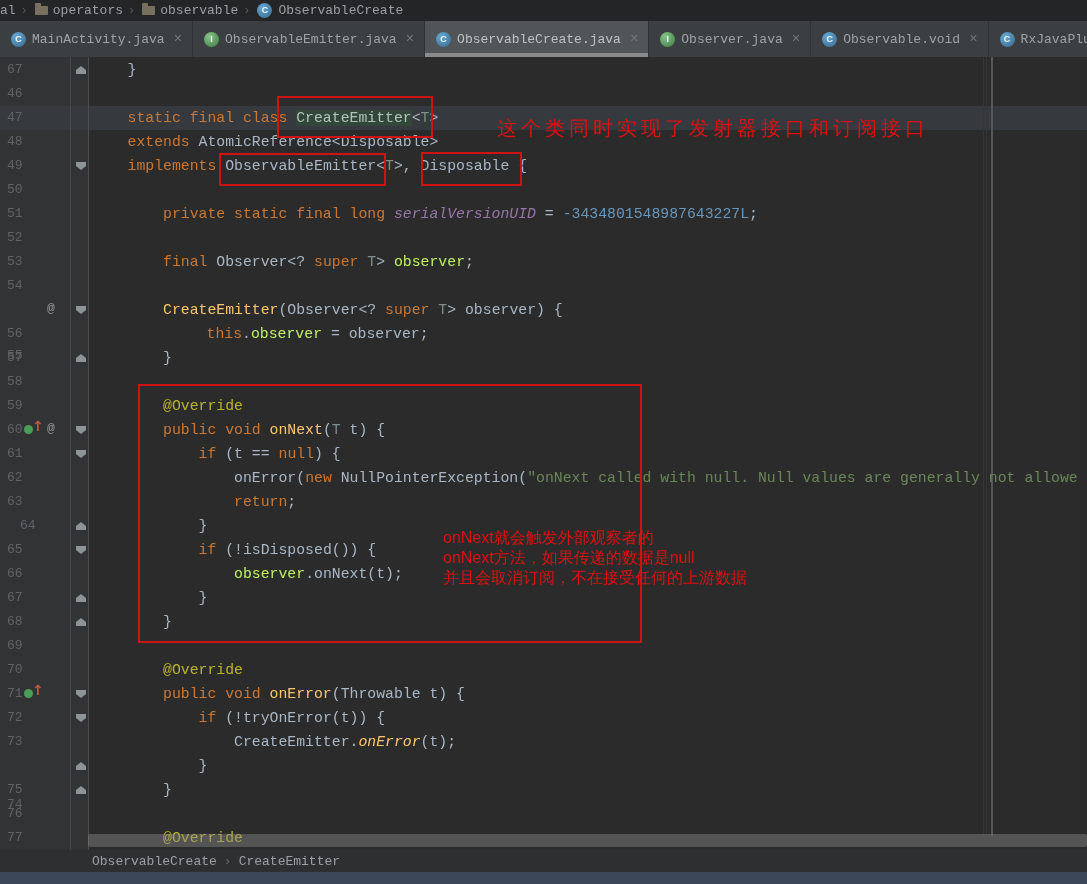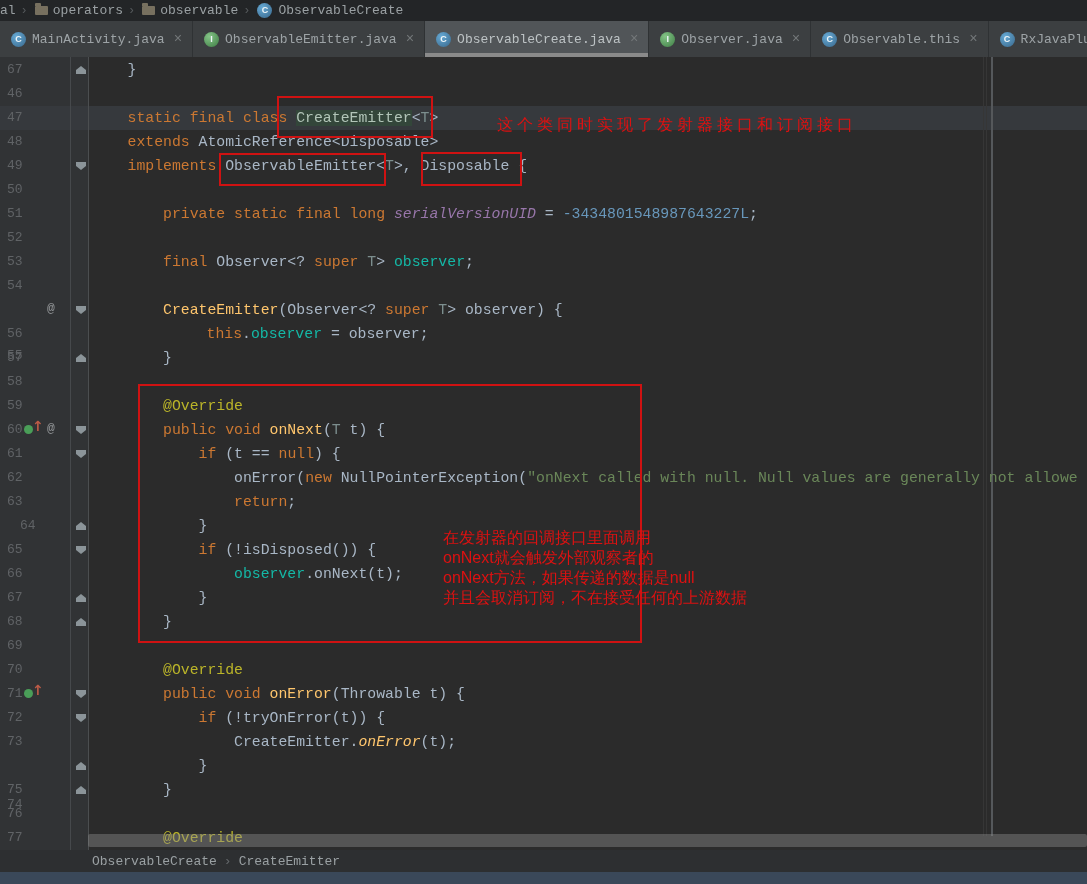--- a/index.html
+++ b/index.html
@@ -34,21 +34,21 @@
   .gutter-sep{position:absolute;left:88px;top:0;width:1px;height:793px;background:#4b4e50;z-index:2;}
   .guide-a{position:absolute;left:983px;top:0;width:1px;height:779px;background:#363636;z-index:2;}
   .guide-b{position:absolute;left:986px;top:0;width:1px;height:779px;background:#363636;z-index:2;}
   .guide-c{position:absolute;left:991px;top:0;width:2px;height:779px;background:#55585b;z-index:2;}
   .caret-row{position:absolute;left:0;top:49px;width:1087px;height:24px;background:#36393d;z-index:2;}
   .ln-num{position:absolute;font-size:13px;color:#606366;z-index:3;}
   .code-line{position:absolute;white-space:pre;font-size:14.8px;line-height:24px;color:#A9B7C6;z-index:3;}
   .c-kw{color:#CC7832;}
   .c-txt{color:#A9B7C6;}
   .c-typ{color:#7c8e8e;}
-  .c-fld{color:#14b8a6;}
+  .c-fld{color:#bef264;}
   .c-fldi{color:#9876AA;font-style:italic;}
   .c-num{color:#6897BB;}
   .c-mth{color:#FFC66D;}
   .c-mthi{color:#FFC66D;font-style:italic;}
   .c-ann{color:#BBB529;}
   .c-str{color:#6A8759;}
   .c-sel{background:#33463a;color:#b2c5b8;}
   .gi-at{position:absolute;font-size:13px;font-weight:bold;color:#8b8e90;z-index:3;}
   .gi-fd,.gi-fu{position:absolute;width:10px;height:8px;background:#8b9499;z-index:3;}
   .gi-fd{clip-path:polygon(0 0,100% 0,100% 50%,50% 100%,0 50%);}
@@ -59,21 +59,21 @@
                    font-family:"DejaVu Sans",sans-serif;}
   .hscroll{position:absolute;left:88px;top:777px;width:999px;height:13px;background:rgba(140,140,140,0.42);
            z-index:4;border-radius:2px;}
   
   .rbox{position:absolute;border:2px solid #cf1212;z-index:5;pointer-events:none;}
   .box-create{left:277px;top:39px;width:152px;height:38px;}
   .box-oemitter{left:219px;top:96px;width:163px;height:29px;}
   .box-disposable{left:421px;top:95px;width:97px;height:30px;}
   .box-onnext{left:138px;top:327px;width:500px;height:255px;}
   .note-red{position:absolute;color:#dd1111;font-family:"Liberation Sans","DejaVu Sans",sans-serif;z-index:6;}
-  .note-class{left:497px;top:58px;font-size:16px;letter-spacing:4px;white-space:nowrap;}
+  .note-class{left:497px;top:58px;font-size:20px;letter-spacing:4px;white-space:nowrap;}
   .note-onnext{left:443px;top:471px;font-size:16px;line-height:20px;white-space:nowrap;}
   
   .crumb-bottom{position:absolute;left:0;top:850px;width:1087px;height:22px;background:#2d2f31;
                 display:flex;align-items:center;padding-left:92px;box-sizing:border-box;
                 font-size:13px;color:#9aa0a3;}
   .crumb-bottom .crumb-sep{color:#63676a;margin:0 7px;}
   .status-strip{position:absolute;left:0;top:872px;width:1087px;height:12px;background:#3a4859;}
 </style>
 </head>
 <body>
@@ -108,21 +108,21 @@
         <span class="tab-close">×</span>
         <div class="tab-underline"></div>
       </div>
       <div class="tab">
         <span class="icn-interface">I</span>
         <span class="tab-label">Observer.java</span>
         <span class="tab-close">×</span>
       </div>
       <div class="tab">
         <span class="icn-class">C</span>
-        <span class="tab-label">Observable.this</span>
+        <span class="tab-label">Observable.void</span>
         <span class="tab-close">×</span>
       </div>
       <div class="tab">
         <span class="icn-class">C</span>
         <span class="tab-label">RxJavaPlugins.java</span>
       </div>
     </div>
 
   <div class="editor" id="editor">
     <div class="gutter-bg"></div>
@@ -225,21 +225,20 @@
         <div class="code-line" style="left: 92px; top: 769px;"><span class="c-ann">        @Override</span></div>
       </div>
     <div class="hscroll"></div>
 
     <div class="rbox box-create"></div>
     <div class="rbox box-oemitter"></div>
     <div class="rbox box-disposable"></div>
     <div class="rbox box-onnext"></div>
     <div class="note-red note-class">这个类同时实现了发射器接口和订阅接口</div>
     <div class="note-red note-onnext" id="note2">
-        <div>在发射器的回调接口里面调用</div>
         <div>onNext就会触发外部观察者的</div>
         <div>onNext方法，如果传递的数据是null</div>
         <div>并且会取消订阅，不在接受任何的上游数据</div>
       </div>
   </div>
 
   <div class="crumb-bottom" id="crumbbottom">
       <span class="crumb-label">ObservableCreate</span>
       <span class="crumb-sep">›</span>
       <span class="crumb-label">CreateEmitter</span>

